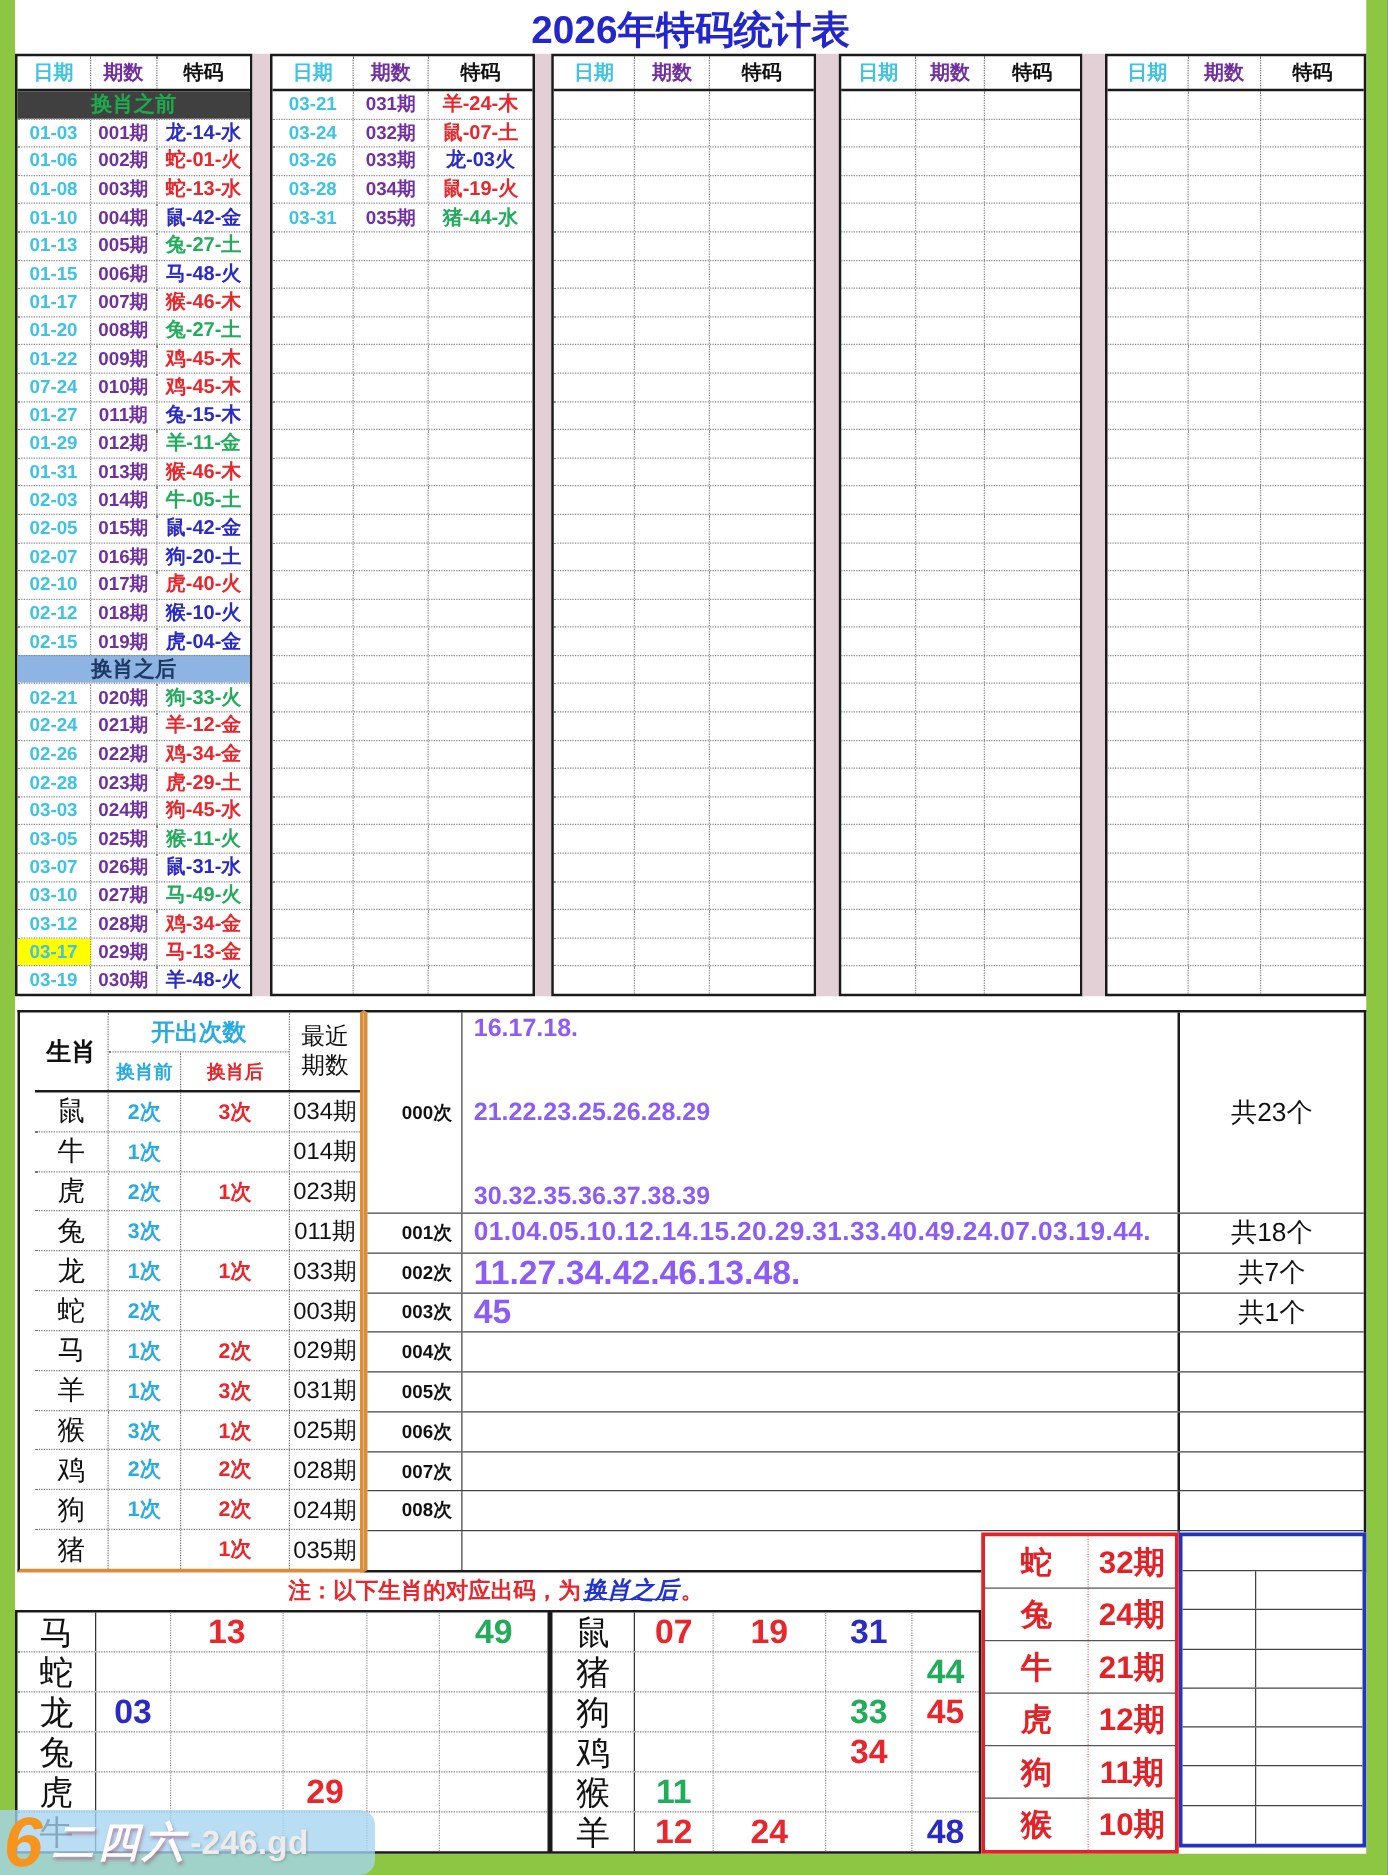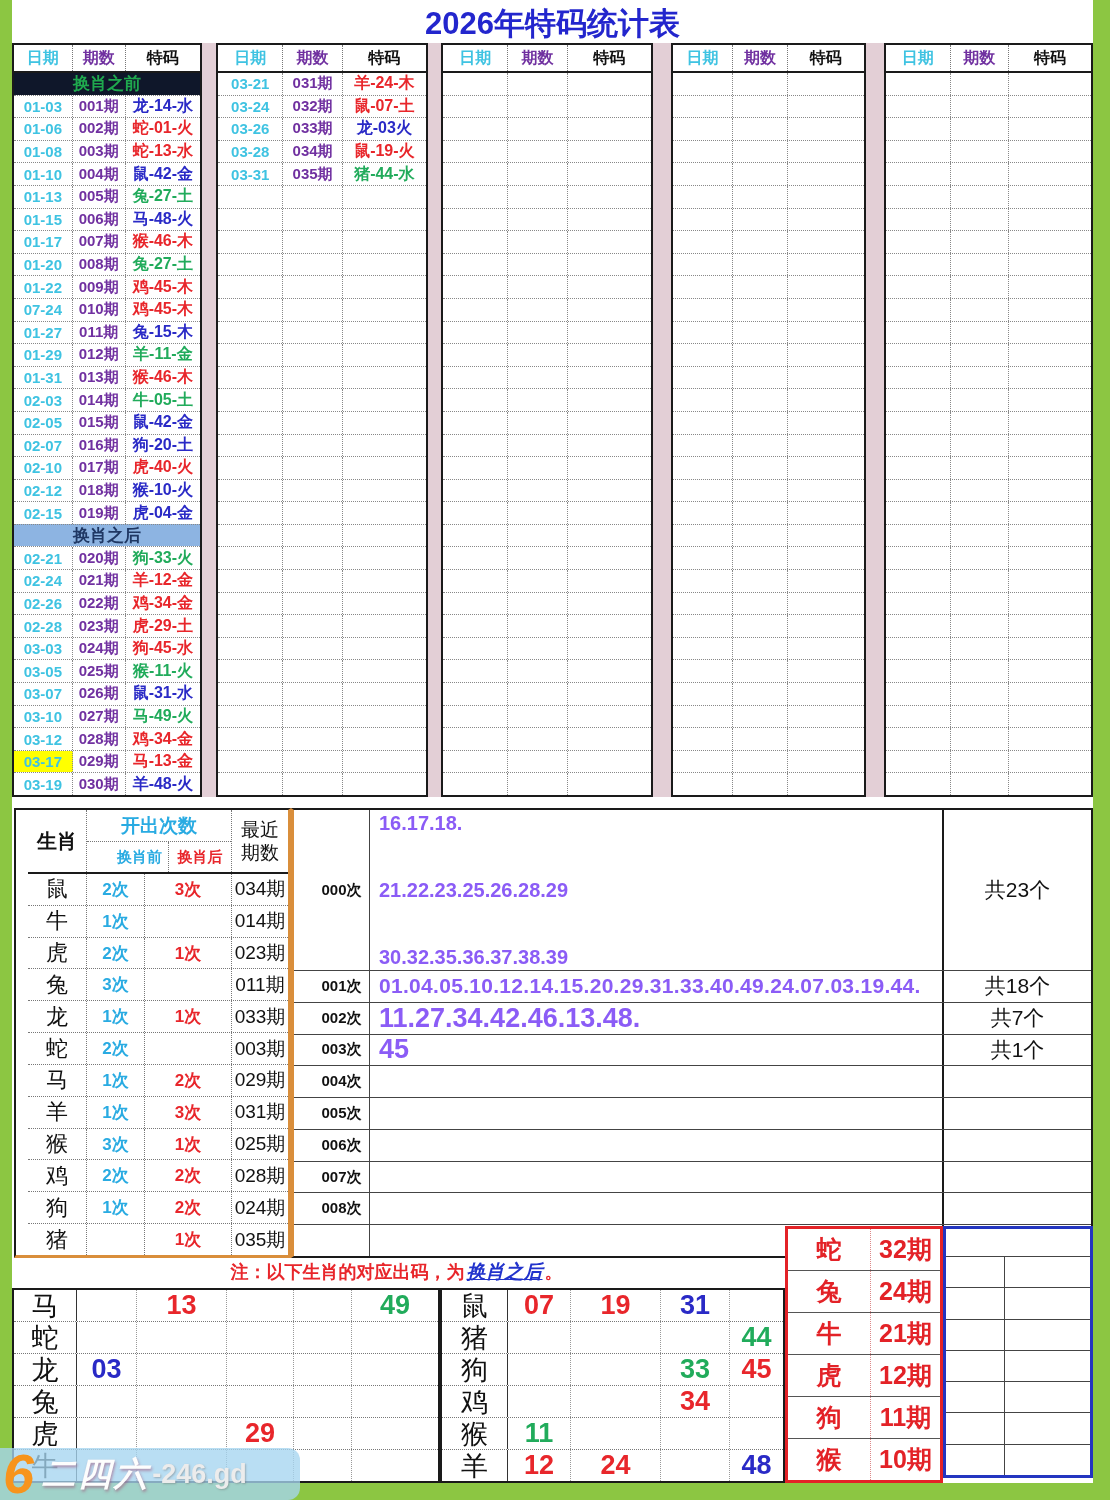--- a/index.html
+++ b/index.html
@@ -19,39 +19,39 @@
   .g-hcell.h1{width:28%;color:#7030a0;border-right:1px dotted #777;}
   .g-hcell.h2{flex:1;color:#111;}
   .g-body{flex:1;display:flex;flex-direction:column;}
   .g-row{flex:1;display:flex;min-height:0;}
   .g-row + .g-row{border-top:1px dotted #888;}
   .g-cell{display:flex;align-items:center;justify-content:center;overflow:hidden;white-space:nowrap;}
   .cell-date{width:31%;border-right:1px dotted #888;color:#3fc3e2;font-size:15px;font-weight:600;}
   .cell-period{width:28%;border-right:1px dotted #888;color:#7030a0;font-size:15px;font-weight:600;}
   .cell-code{flex:1;font-size:16px;font-weight:700;}
   .banner{align-items:center;justify-content:center;font-size:17px;font-weight:700;display:flex;}
-  .b-yellow{background:#0f172a;color:#1fa94e;}
+  .b-yellow{background:#404040;color:#1fa94e;}
   .b-blue{background:#8db4e2;color:#1f3864;}
   .hl{background:#ffff00;}
   .w-red{color:#e8262b;}.w-blue{color:#2a2ac6;}.w-green{color:#21ab5b;}
 
   
   .stats{position:absolute;left:14px;top:808px;width:277px;height:450px;box-sizing:border-box;background:#fff;
          border-top:2px solid #1a1a1a;border-left:2px solid #1a1a1a;
          border-right:3px solid #d98e3b;border-bottom:3px solid #d98e3b;
          display:flex;flex-direction:column;padding-left:12px;}
   .stats-header{height:62px;flex:none;display:flex;border-bottom:2px solid #1a1a1a;}
   .sh-zodiac{width:58px;flex:none;display:flex;align-items:center;justify-content:center;
              font-size:20px;font-weight:700;color:#111;border-right:1px dotted #777;}
   .sh-mid{width:144px;flex:none;display:flex;flex-direction:column;border-right:1px dotted #777;}
   .sh-count{height:31px;display:flex;align-items:center;justify-content:center;
             color:#29abe2;font-size:19px;font-weight:700;border-bottom:1px dotted #777;}
   .sh-split{flex:1;display:flex;}
   .sh-before{width:57px;display:flex;align-items:center;justify-content:center;
-             color:#29abe2;font-size:15px;font-weight:700;border-right:1px dotted #777;margin-left:24px;}
+             color:#29abe2;font-size:15px;font-weight:700;border-right:1px dotted #777;}
   .sh-after{flex:1;display:flex;align-items:center;justify-content:center;color:#e8262b;font-size:15px;font-weight:700;}
   .sh-recent{flex:1;display:flex;flex-direction:column;align-items:center;justify-content:center;
              font-size:19px;font-weight:500;line-height:23px;color:#111;}
   .stats-body{flex:1;display:flex;flex-direction:column;}
   .s-row{flex:1;display:flex;min-height:0;}
   .s-row + .s-row{border-top:1px dotted #777;}
   .s-cell{display:flex;align-items:center;justify-content:center;overflow:hidden;}
   .s-zodiac{width:58px;font-size:22px;font-weight:500;color:#111;border-right:1px dotted #777;}
   .s-before{width:57px;color:#29abe2;font-size:17px;font-weight:700;border-right:1px dotted #777;}
   .s-after{width:86px;color:#e8262b;font-size:17px;font-weight:700;border-right:1px dotted #777;}

